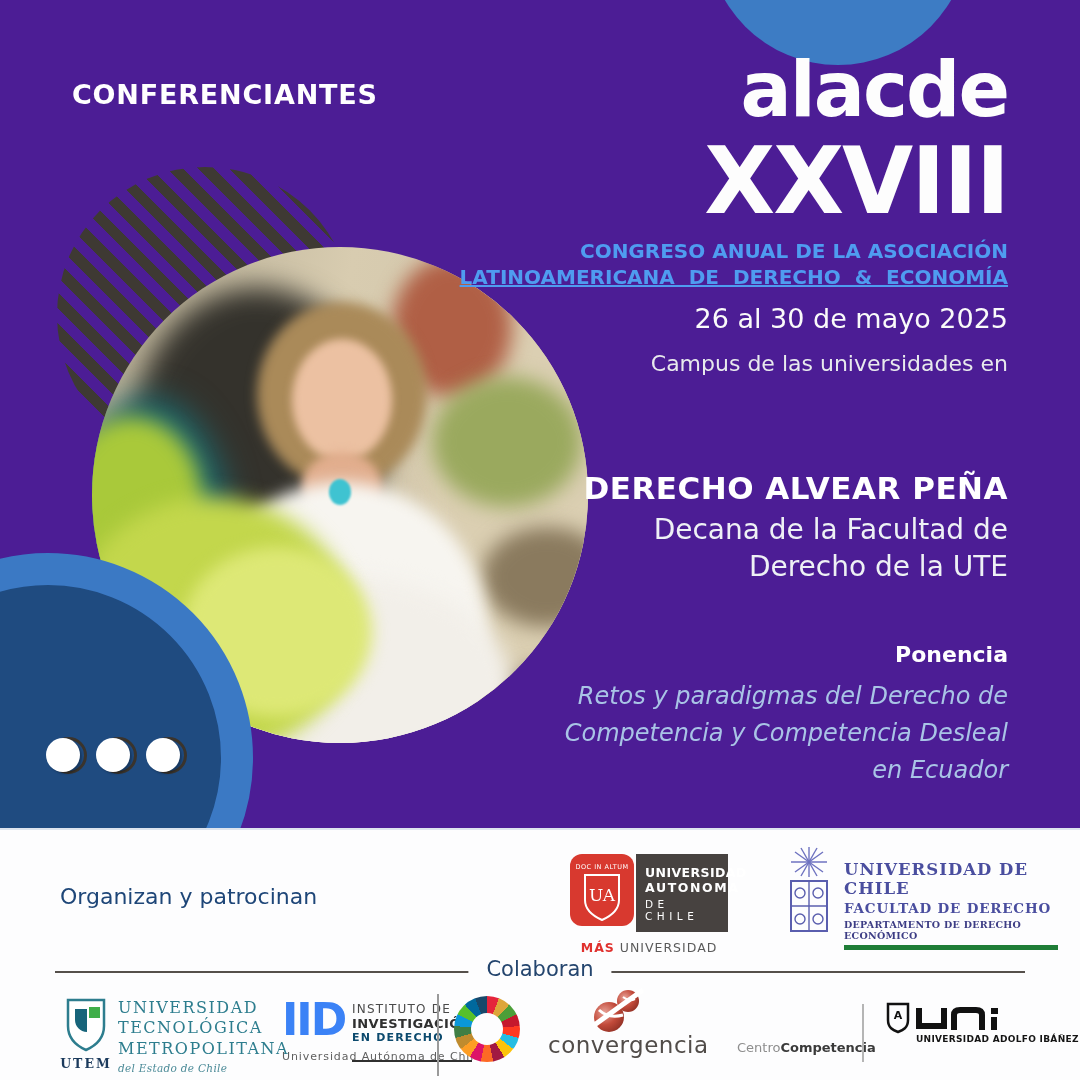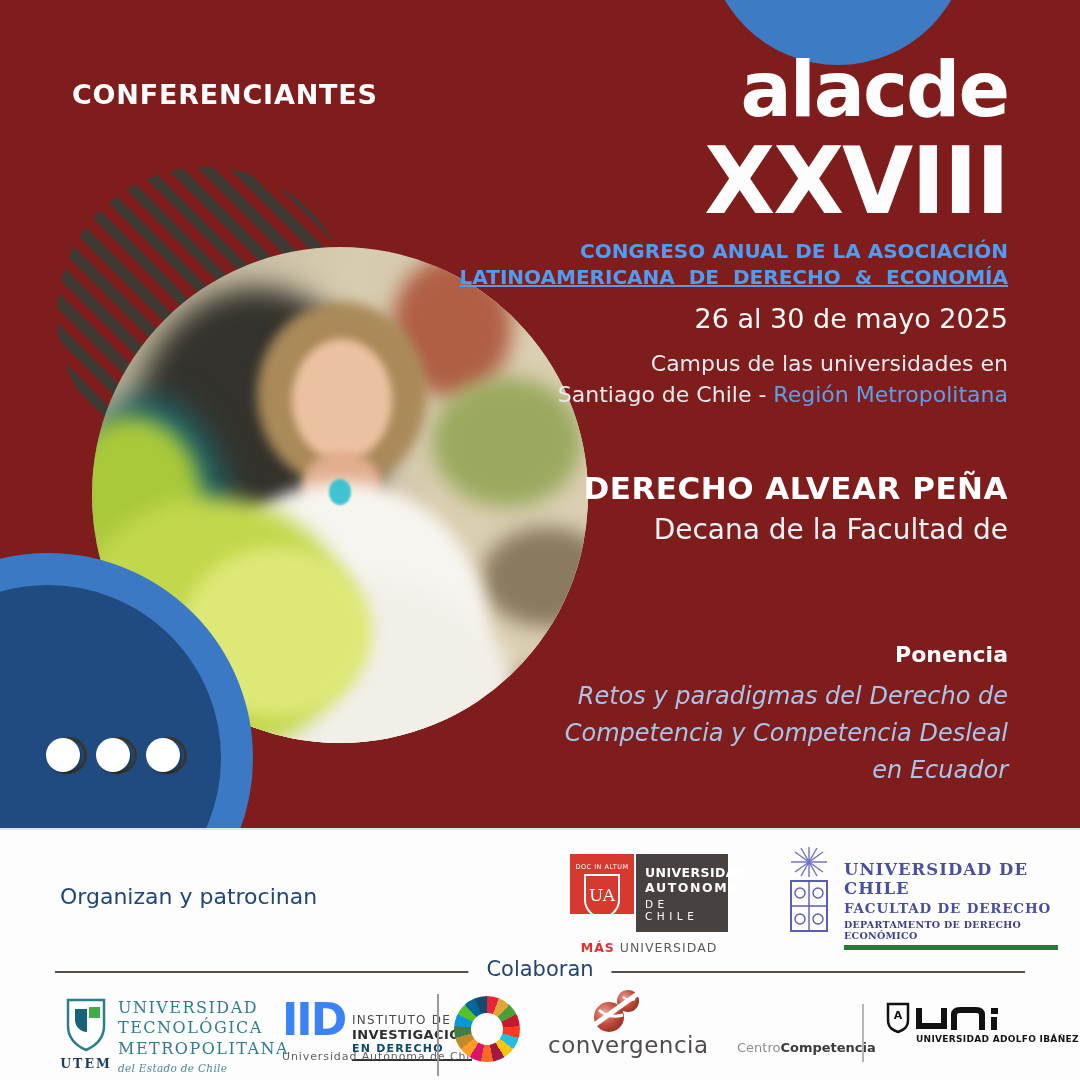--- a/index.html
+++ b/index.html
@@ -3,21 +3,21 @@
 <meta charset="utf-8">
 <style>
   html,body { margin:0; padding:0; background:#e8e8e8; }
   .poster {
     position:relative; width:1080px; height:1080px; margin:0 auto;
     background:#fdfdfe; overflow:hidden;
     font-family:"DejaVu Sans","Liberation Sans",sans-serif;
   }
 
   
-  .hero { position:absolute; left:0; top:0; width:1080px; height:960px; background:#7f1d1d; overflow:hidden; }
+  .hero { position:absolute; left:0; top:0; width:1080px; height:960px; background:#4c1d95; overflow:hidden; }
 
   .corner-circle { position:absolute; left:707px; top:-197px; width:262px; height:262px; border-radius:50%; background:#3d7cc4; }
 
   .stripes-circle { position:absolute; left:57px; top:167px; width:296px; height:296px; border-radius:50%;
     background:repeating-linear-gradient(45deg,#3e3933 0 11px,transparent 11px 22px); }
 
   .photo { position:absolute; left:92px; top:247px; width:496px; height:496px; border-radius:50%; overflow:hidden;
     background:linear-gradient(100deg,#b3ab92 0%,#d8ccb0 45%,#cdc2a8 100%); }
   .photo .blob { position:absolute; border-radius:50%; }
   .b-stone   { left:330px; top:-20px; width:200px; height:540px; background:#dbcfb2; filter:blur(12px); }
@@ -57,21 +57,21 @@
   .venue-region { color:#5f9fe8; }
   .name     { position:absolute; right:72px; top:470px; font-size:31px; font-weight:bold; color:#ffffff; letter-spacing:0.5px; }
   .role     { position:absolute; right:72px; top:512px; font-size:28px; color:#eef1f5; line-height:1.32; }
   .talk-label { position:absolute; right:72px; top:642px; font-size:22px; font-weight:bold; color:#fff; }
   .talk-title { position:absolute; right:72px; top:678px; font-size:24px; font-style:italic; color:#a9c4e6; line-height:1.55; }
 
   
   .footer { position:absolute; left:0; top:828px; width:1080px; height:252px; background:#fdfdfe; border-top:2px solid #dde4ee; box-sizing:border-box; }
   .org-label { position:absolute; left:60px; top:54px; font-size:22px; color:#1e4678; }
 
-  .ua-red  { position:absolute; left:570px; top:24px; width:64px; height:60px; background:#d8392f; }
+  .ua-red  { position:absolute; left:570px; top:24px; width:64px; height:72px; background:#d8392f;border-radius:12px; }
   .ua-dark { position:absolute; left:636px; top:24px; width:92px; height:78px; background:#474240; color:#fff; padding:11px 0 0 9px; box-sizing:border-box; }
   .ua-dark .u1 { font-size:12.5px; font-weight:bold; letter-spacing:0.4px; }
   .ua-dark .u2 { font-size:12.5px; font-weight:bold; letter-spacing:1.6px; }
   .ua-dark .u3 { font-size:10.5px; letter-spacing:4.5px; margin-top:3px; }
   .ua-tagline { position:absolute; left:566px; top:110px; width:166px; text-align:center; font-size:12.5px; letter-spacing:1px; color:#5a5a5a; }
   .ua-tagline b { color:#e0312e; }
 
   .uchile-text { position:absolute; left:844px; top:30px; font-family:"DejaVu Serif","Liberation Serif",serif; color:#4a4e9f; }
   .uchile-text .c1 { font-size:16.5px; font-weight:bold; letter-spacing:1px; }
   .uchile-text .c2 { font-size:13.5px; font-weight:bold; letter-spacing:0.8px; margin-top:2px; }
@@ -81,21 +81,21 @@
 
   .colab-line  { position:absolute; left:55px; top:141px; width:970px; border-top:2px solid #55504b; }
   .colab-label { position:absolute; left:540px; top:127px; transform:translateX(-50%); background:#fdfdfe; padding:0 18px; font-size:21px; color:#24456e; }
 
   .utem-shield { position:absolute; left:64px; top:166px; }
   .utem-acr  { position:absolute; left:58px; top:226px; width:56px; text-align:center; font-family:"DejaVu Serif","Liberation Serif",serif; font-size:12.5px; font-weight:bold; letter-spacing:2px; color:#1b3a5c; }
   .utem-text { position:absolute; left:118px; top:168px; font-family:"DejaVu Serif","Liberation Serif",serif; color:#2d7d8e; font-size:16px; letter-spacing:1.5px; line-height:1.28; }
   .utem-text .t4 { font-style:italic; font-size:10.5px; letter-spacing:0.3px; color:#4b8a97; margin-top:3px; }
 
   .iid-mark { position:absolute; left:282px; top:168px; font-size:44px; font-weight:800; color:#3b82f6; letter-spacing:-2px; line-height:1; }
-  .iid-text { position:absolute; left:352px; top:172px; border-bottom:2px solid #2f2f2f; padding-bottom:4px;margin-top:11px; }
+  .iid-text { position:absolute; left:352px; top:172px; border-bottom:2px solid #2f2f2f; padding-bottom:16px; }
   .iid-text .i1 { font-size:12px; color:#4a4a4a; letter-spacing:1.2px; }
   .iid-text .i2 { font-size:13px; font-weight:bold; color:#2f2f2f; letter-spacing:0.4px; }
   .iid-text .i3 { font-size:11px; font-weight:bold; color:#0c4a6e; letter-spacing:1.2px; }
   .iid-sub { position:absolute; left:282px; top:220px; font-size:11px; color:#5f5f5f; letter-spacing:0.9px; }
 
   .vdiv1 { position:absolute; left:437px; top:164px; height:82px; border-left:2px solid #9a9a9a; }
   .vdiv2 { position:absolute; left:862px; top:174px; height:58px; border-left:2px solid #b5b5b5; }
 
   .sdg { position:absolute; left:454px; top:166px; width:66px; height:66px; border-radius:50%;
     background:conic-gradient(#e5243b 0 21.2deg,#dda63a 0 42.4deg,#4c9f38 0 63.5deg,#c5192d 0 84.7deg,#ff3a21 0 105.9deg,#26bde2 0 127.1deg,#fcc30b 0 148.2deg,#a21942 0 169.4deg,#fd6925 0 190.6deg,#dd1367 0 211.8deg,#fd9d24 0 232.9deg,#bf8b2e 0 254.1deg,#3f7e44 0 275.3deg,#0a97d9 0 296.5deg,#56c02b 0 317.6deg,#00689d 0 338.8deg,#19486a 0 360deg); }
@@ -159,27 +159,27 @@
 
     <div class="subtitle rcol">
       <div class="l1">CONGRESO ANUAL DE LA ASOCIACIÓN</div>
       <div class="l2">LATINOAMERICANA DE DERECHO &amp; ECONOMÍA</div>
     </div>
 
     <div class="dates rcol">26 al 30 de mayo 2025</div>
 
     <div class="venue rcol">
       <div>Campus de las universidades en</div>
-      <div><span>Santiago de Chile - </span><span class="venue-region">Región Metropolitana</span></div>
     </div>
 
     <div class="name rcol">DERECHO ALVEAR PEÑA</div>
 
     <div class="role rcol">
       <div>Decana de la Facultad de</div>
+      <div>Derecho de la UTE</div>
     </div>
 
     <div class="talk-label rcol">Ponencia</div>
 
     <div class="talk-title rcol">
       <div>Retos y paradigmas del Derecho de</div>
       <div>Competencia y Competencia Desleal</div>
       <div>en Ecuador</div>
     </div>
   </div>

